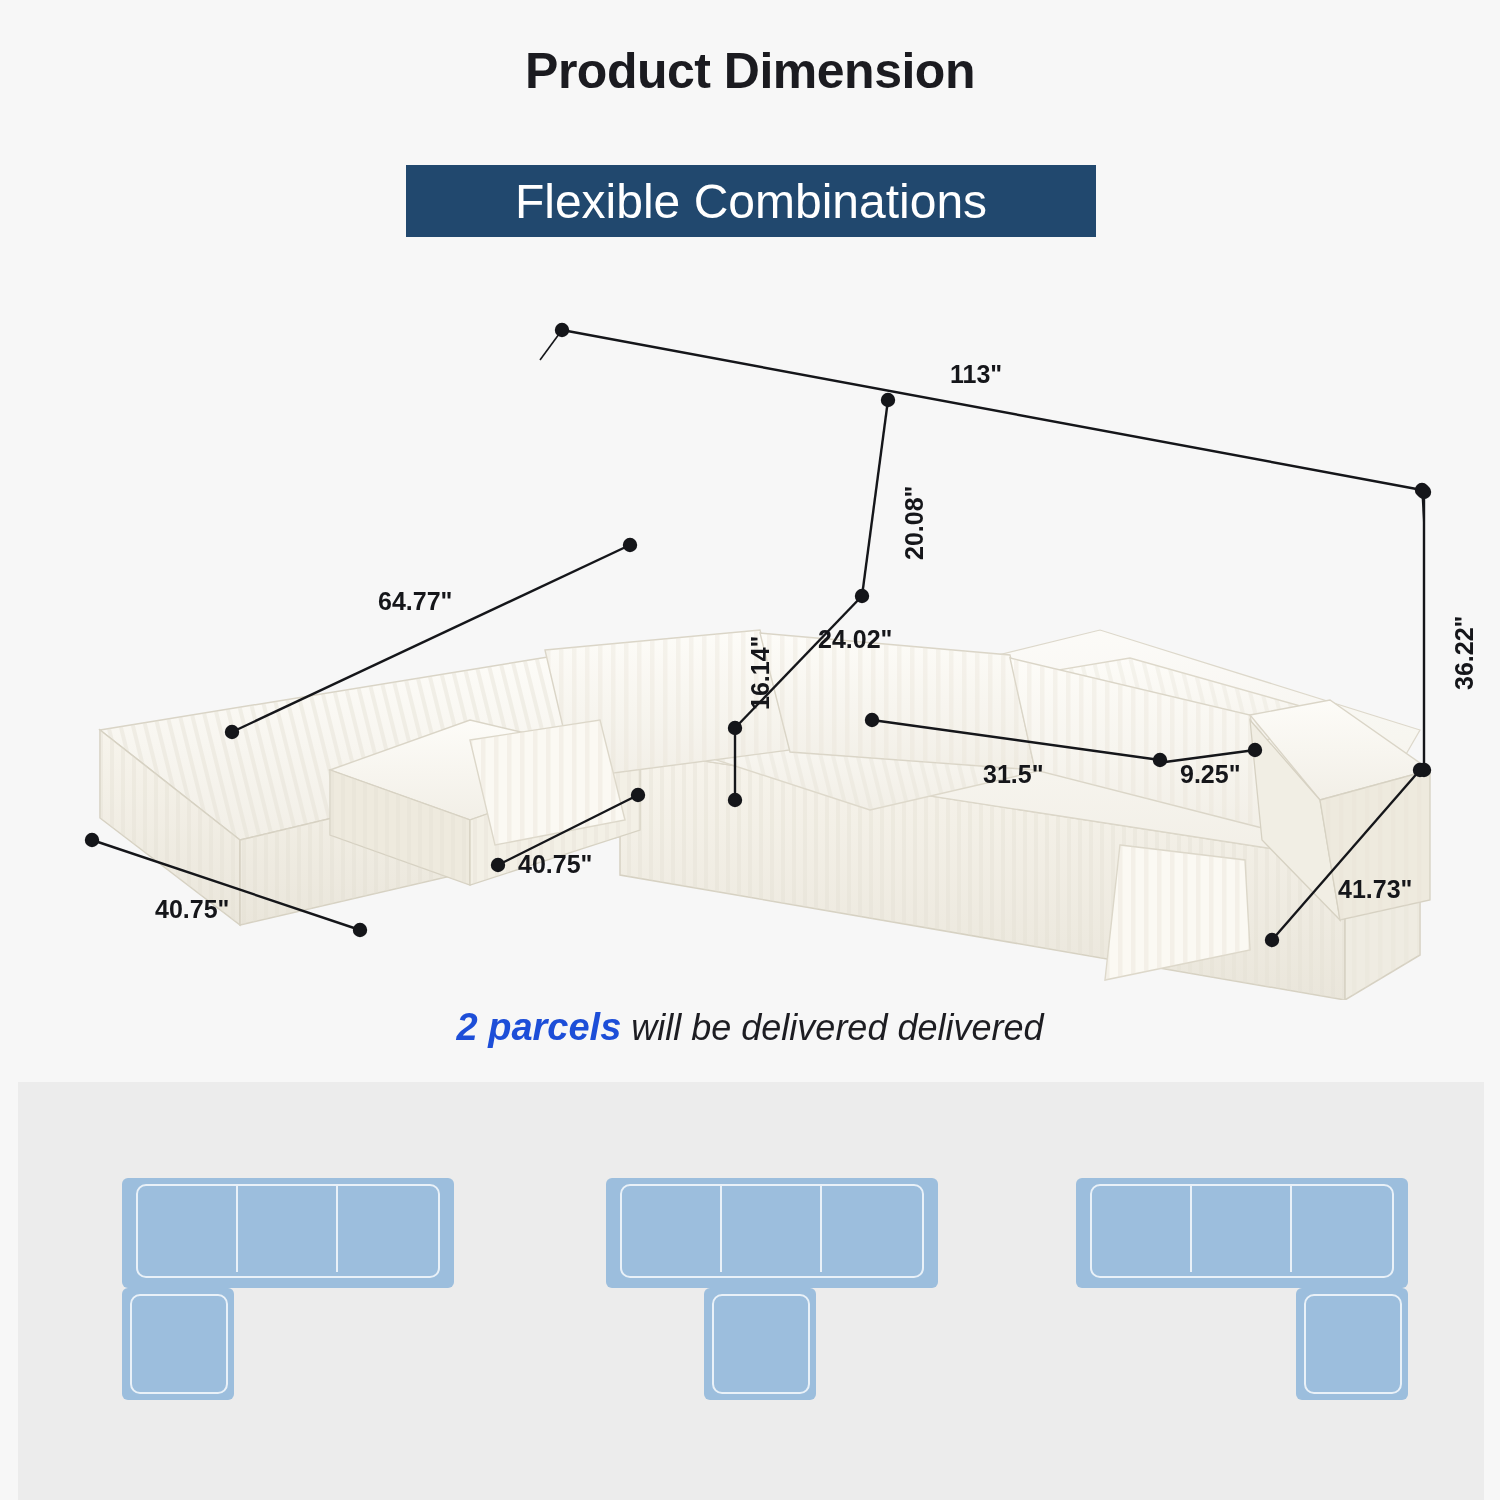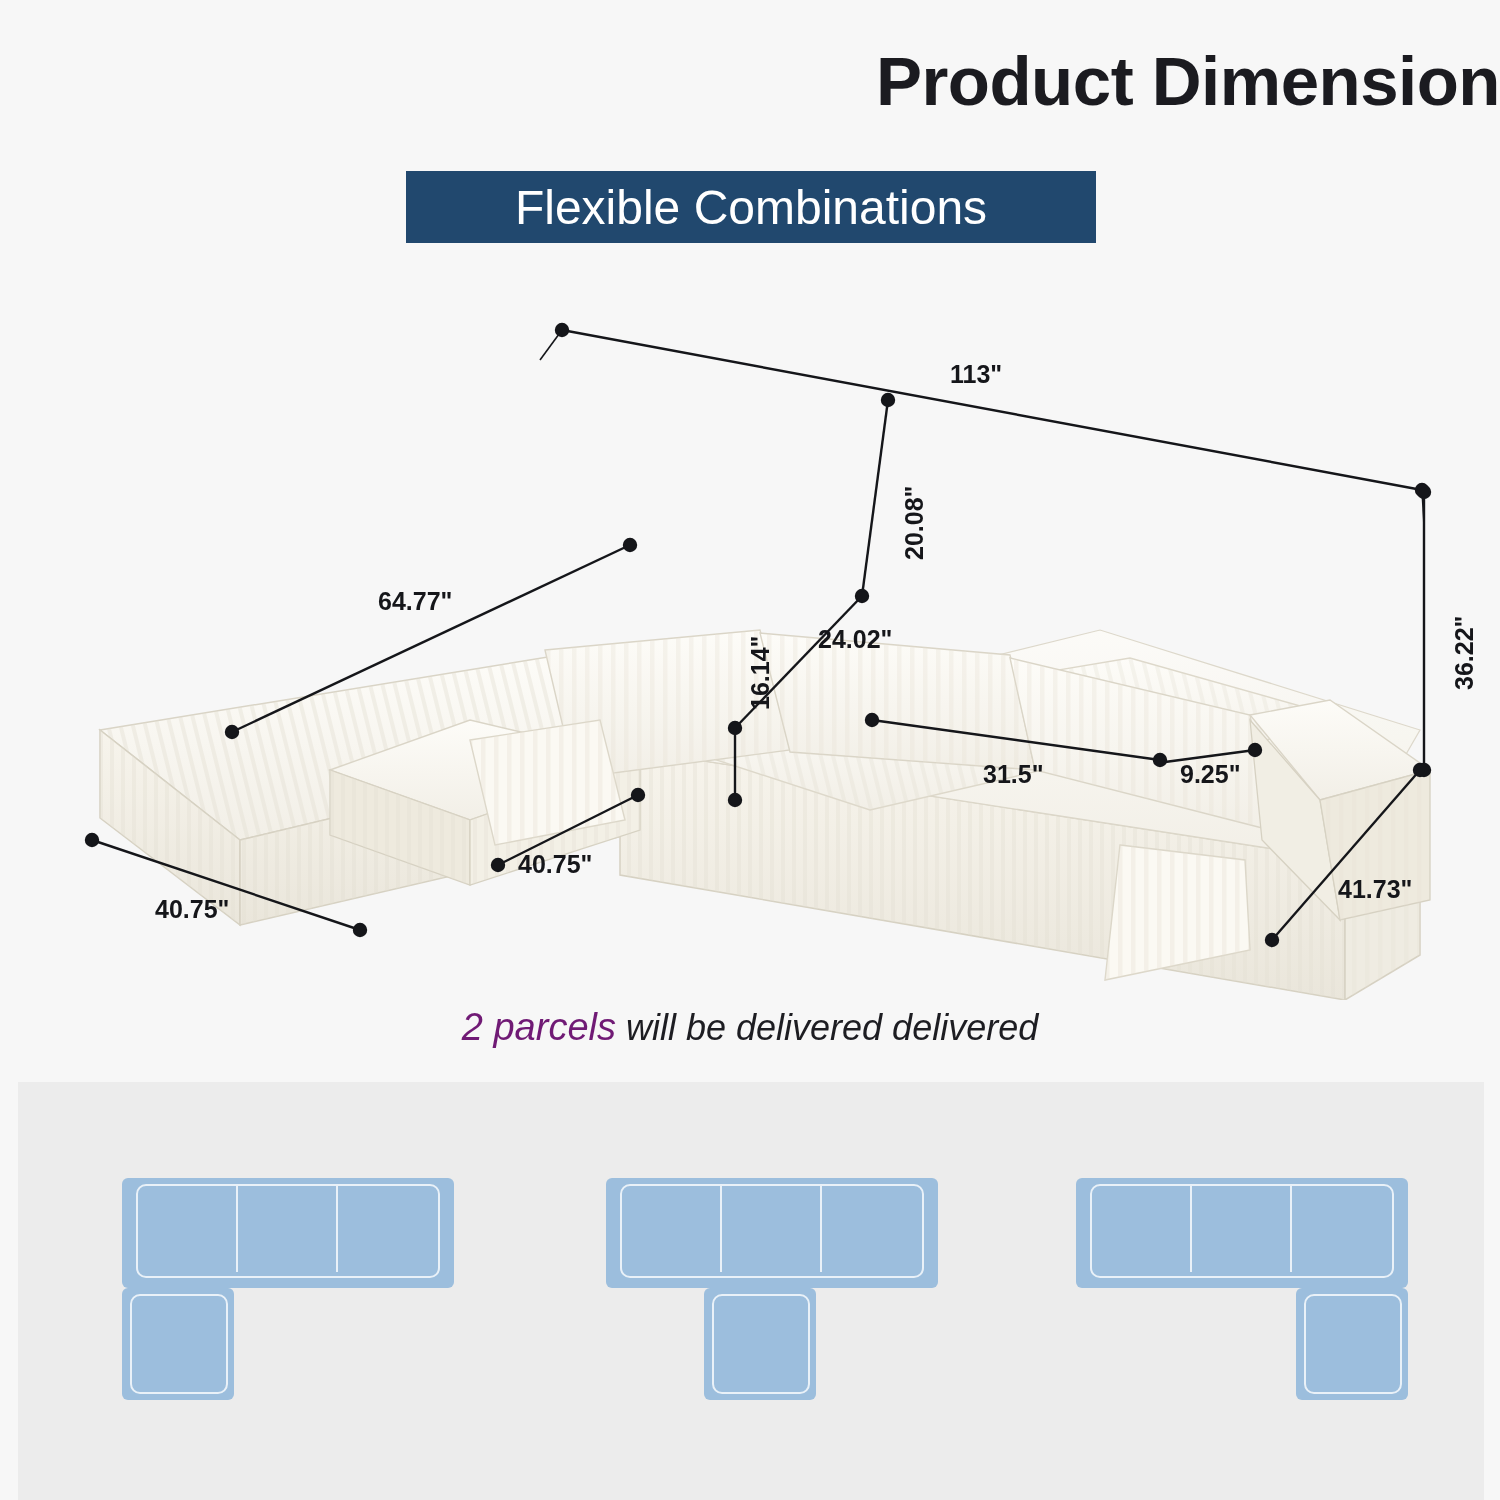--- a/index.html
+++ b/index.html
@@ -18,37 +18,36 @@
     position: absolute;
     inset: 0;
     background: #f7f7f7;
   }
   
   .title {
     position: absolute;
     top: 42px;
     left: 0;
     width: 1500px;
-    text-align: right;
-    font-size: 69px;
+    text-align: center;
+    font-size: 50px;
     font-weight: bold;
     color: #1b1b20;
     letter-spacing: -0.5px;
   }
   .subtitle-box {
     position: absolute;
     top: 165px;
     left: 406px;
     width: 690px;
     height: 72px;
     background: #21486e;
     display: flex;
     align-items: center;
     justify-content: center;
-    margin-top: 6px;
   }
   .subtitle-box span {
     color: #ffffff;
     font-size: 48px;
     letter-spacing: 0px;
   }
   
   .sofa-area {
     position: absolute;
     top: 300px;
@@ -69,22 +68,22 @@
     position: absolute;
     top: 1006px;
     left: 0;
     width: 1500px;
     text-align: center;
     font-size: 36px;
     font-style: italic;
     color: #1d1d22;
   }
   .parcels .strong {
-    color: #701a75;
-    font-weight: normal;
+    color: #1d4ed8;
+    font-weight: bold;
     font-size: 38px;
   }
   
   .bottom-panel {
     position: absolute;
     left: 18px;
     top: 1082px;
     width: 1466px;
     height: 418px;
     background: #ececec;

